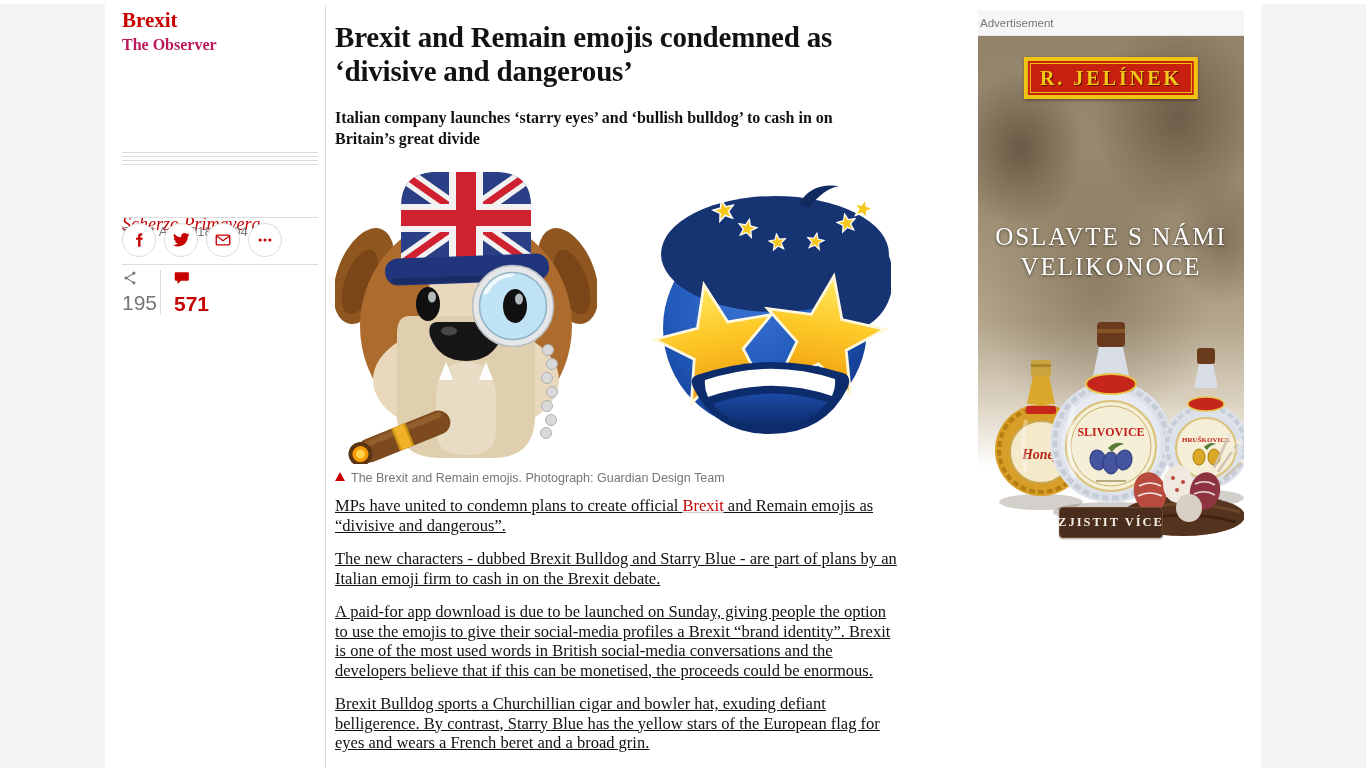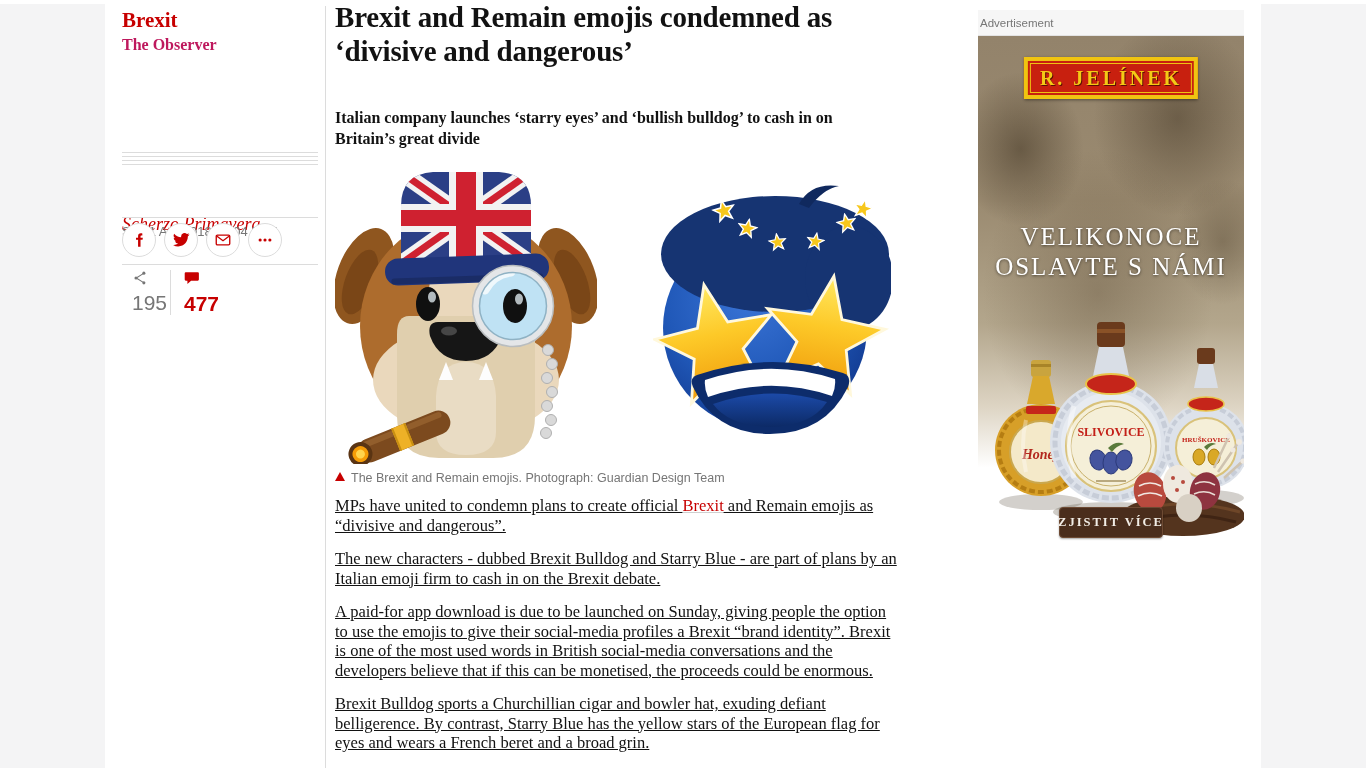--- a/index.html
+++ b/index.html
@@ -15,30 +15,30 @@
   .publication { position:absolute; top:35px; left:0; font:700 16px/20px "Liberation Serif", serif; color:#be185d; text-decoration:none; display:block; }
   .multi-rule { position:absolute; top:152px; left:0; width:196px; height:13px;
     background:repeating-linear-gradient(to bottom,#dcdcdc 0,#dcdcdc 1px,transparent 1px,transparent 4px); }
   .author { position:absolute; top:169px; left:0; font:italic 500 18px/22px "Liberation Serif", serif; color:#c70000; text-decoration:none; display:block;margin-top:44px; }
   .pub-date { position:absolute; top:196px; left:0; font:13px/16px "Liberation Sans", sans-serif; color:#767676;margin-top:28px; }
   .hr1 { position:absolute; top:217px; left:0; width:196px; height:1px; background:#dcdcdc; }
   .social-row { position:absolute; top:223px; left:0; display:flex; gap:8px; }
   .social-btn { width:34px; height:34px; border:1px solid #dcdcdc; border-radius:50%; background:#fff;
     display:flex; align-items:center; justify-content:center; cursor:pointer; }
   .hr2 { position:absolute; top:264px; left:0; width:196px; height:1px; background:#dcdcdc; }
-  .counts { position:absolute; top:270px; left:10px; display:flex; }
+  .counts { position:absolute; top:270px; left:0; display:flex; }
   .count-cell { padding-top:0; }
   .count-cell.share { width:38px; }
   .count-cell.comments { border-left:1px solid #dcdcdc; padding-left:13px; width:60px; }
   .count-num { font:400 21px/22px "Liberation Sans", sans-serif; color:#767676; margin-top:2px; }
   .count-num.red { color:#c70000; font-weight:700; }
 
   
   .article { position:absolute; left:230px; top:0; width:562px; height:768px; }
-  .headline { position:absolute; top:0; left:0; width:562px; font:700 29px/34px "Liberation Serif", serif; color:#121212; letter-spacing:-0.2px; }
+  .headline { position:absolute; top:20px; left:0; width:562px; font:700 29px/34px "Liberation Serif", serif; color:#121212; letter-spacing:-0.2px; }
   .standfirst { position:absolute; top:107px; left:0; width:505px; font:700 16px/21px "Liberation Serif", serif; color:#121212; }
   .figure { position:absolute; top:160px; left:0; width:620px; height:308px; background:#ffffff; }
   .figure svg { position:absolute; }
   .caption { position:absolute; top:470px; left:0; width:620px; font:12.5px/16px "Liberation Sans", sans-serif; color:#767676; }
   .caption-triangle { display:inline-block; width:0; height:0; border-left:5px solid transparent; border-right:5px solid transparent;
     border-bottom:9px solid #c70000; margin-right:6px; position:relative; top:-1px; }
   .body-copy { position:absolute; top:496px; left:0; width:562px; font:16.5px/19.5px "Liberation Serif", serif; color:#121212;text-decoration:underline; }
   .body-copy p { margin:0 0 14px 0; }
   .inline-link { color:#c70000; text-decoration:underline; text-decoration-color:#cfcfcf; cursor:pointer; }
 
@@ -116,21 +116,21 @@
           <circle cx="17.8" cy="4.7" r="2.3" fill="#767676"></circle>
             <circle cx="6" cy="12" r="2.3" fill="#767676"></circle>
             <circle cx="17.8" cy="19.3" r="2.3" fill="#767676"></circle>
         </svg>
         <div class="count-num">195</div>
       </div>
       <div class="count-cell comments">
         <svg width="17" height="17" viewBox="0 0 24 24">
           <path fill="#c70000" d="M2.5 3h17A1.5 1.5 0 0 1 21 4.5v9a1.5 1.5 0 0 1-1.5 1.5H10l-5.2 4.8V15H2.5A1.5 1.5 0 0 1 1 13.5v-9A1.5 1.5 0 0 1 2.5 3z"></path>
         </svg>
-        <div class="count-num red">477</div>
+        <div class="count-num red">571</div>
       </div>
     </div>
   </div>
 
   <div class="article">
     <h1 class="headline">Brexit and Remain emojis condemned as ‘divisive and dangerous’</h1>
     <div class="standfirst">Italian company launches ‘starry eyes’ and ‘bullish bulldog’ to cash in on Britain’s great divide</div>
 
     <div class="figure">
 
@@ -266,22 +266,22 @@
     </div>
   </div>
 
   <div class="ad-rail">
     <div class="ad-label">Advertisement</div>
     <div class="ad-image">
       <div class="ad-banner">
         <span>R. JELÍNEK</span>
       </div>
       <div class="ad-headline">
+        <div>OSLAVTE S NÁMI</div>
         <div>VELIKONOCE</div>
-        <div>OSLAVTE S NÁMI</div>
       </div>
 
       <svg class="ad-bottles" width="266" height="230" viewBox="0 0 266 230">
 
         <ellipse cx="63" cy="182" rx="42" ry="8" fill="rgba(110,100,85,.30)"></ellipse>
         <ellipse cx="133" cy="192" rx="58" ry="10" fill="rgba(110,100,85,.32)"></ellipse>
         <ellipse cx="228" cy="178" rx="38" ry="8" fill="rgba(110,100,85,.30)"></ellipse>
 
         <g>
           <rect x="53" y="40" width="20" height="17" rx="3" fill="#c9a43e"></rect>

